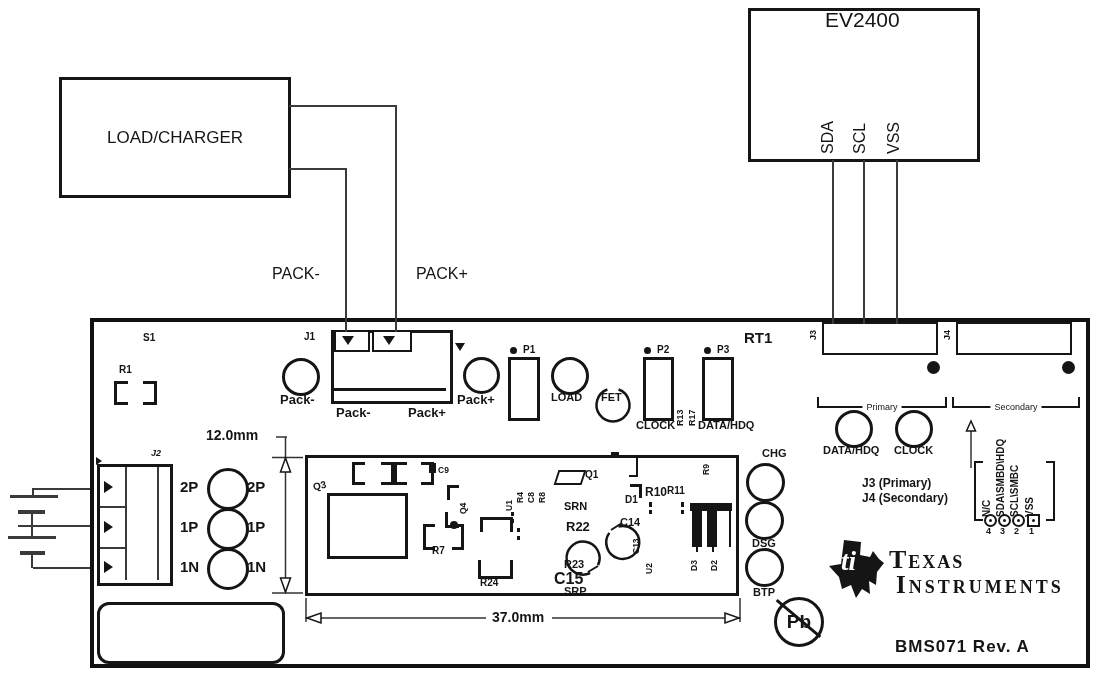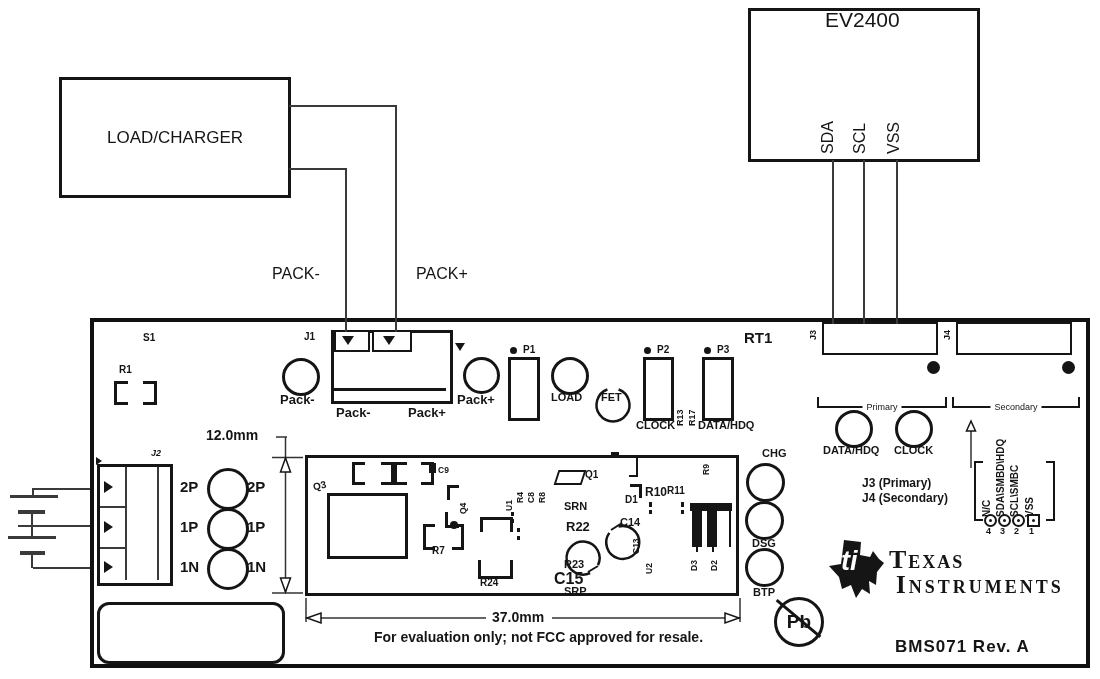--- a/index.html
+++ b/index.html
@@ -237,31 +237,30 @@
   <div class="circ" style="left:746px;top:463px;width:33px;height:33px"></div>
   <div class="circ" style="left:745px;top:501px;width:33px;height:33px"></div>
   <div class="lbl" style="left:752px;top:538px;font-size:11px">DSG</div>
   <div class="circ" style="left:745px;top:548px;width:33px;height:33px"></div>
   <div class="lbl" style="left:753px;top:587px;font-size:11px">BTP</div>
 
   <div class="abs" style="left:97px;top:602px;width:182px;height:56px;border:3px solid #151515;border-radius:12px;background:#fff"></div>
 
   <div class="lbl" style="left:206px;top:428px;font-size:14px">12.0mm</div>
   <div class="lbl" style="left:492px;top:610px;font-size:14px">37.0mm</div>
-  <div class="lbl" style="left:374px;top:630px;font-size:14px">For evaluation only; not FCC approved for resale.</div>
 
   <div class="circ" style="left:774px;top:597px;width:44px;height:44px;display:flex;align-items:center;justify-content:center">
     <span style="font-weight:bold;font-size:19px">Pb</span>
   </div>
   <div class="blk" style="left:770px;top:617px;width:57px;height:3px;transform:rotate(40deg)"></div>
 
   <svg class="abs" style="left:827px;top:539px" width="58" height="60" viewBox="0 0 58 60">
     <path fill="#151515" d="M17,1 L34,3 L33,16 L43,18 L46,12 L52,20 L57,24 L50,33 L49,46 L42,42 L43,55 L35,50 L29,59 L24,46 L15,50 L12,38 L2,27 L14,25 Z"></path>
   </svg>
-  <div class="abs" style="left:841px;top:548px;color:#fff;font-family:Liberation Sans, sans-serif;font-style:italic;font-weight:bold;font-size:27px;line-height:1">ti</div>
+  <div class="abs" style="left:841px;top:548px;color:#fff;font-family:Liberation Serif, serif;font-style:italic;font-weight:bold;font-size:27px;line-height:1">ti</div>
   <div class="txt ti-name" style="left:889px;top:547px;font-size:26px;letter-spacing:2px">Texas</div>
   <div class="txt ti-name" style="left:896px;top:572px;font-size:25px;letter-spacing:3px">Instruments</div>
 
   <div class="txt" style="left:895px;top:638px;font-size:17px;font-weight:bold;letter-spacing:1px">BMS071 Rev. A</div>
 
   <div class="box" style="left:59px;top:77px;width:226px;height:115px;display:flex;align-items:center;justify-content:center">
     <span style="font-size:17px">LOAD/CHARGER</span>
   </div>
 
   <div class="box" style="left:748px;top:8px;width:226px;height:148px"></div>

